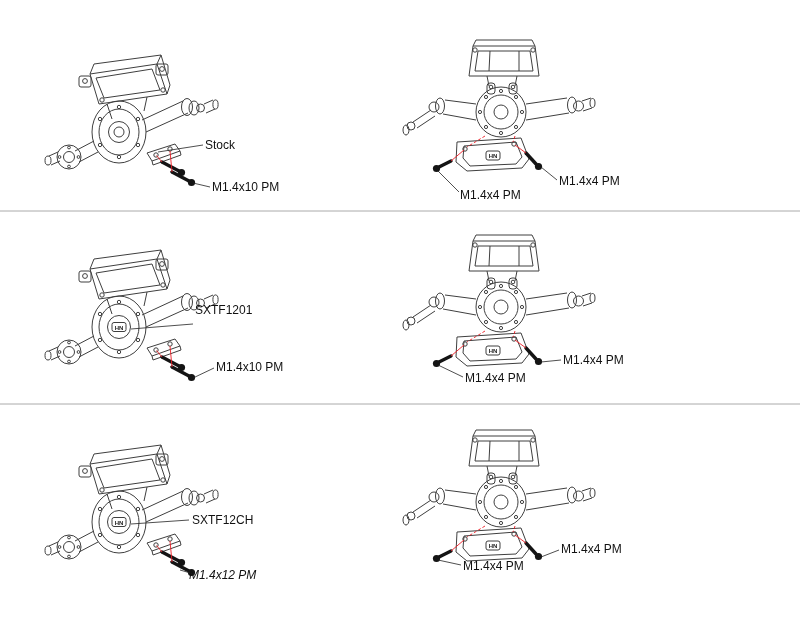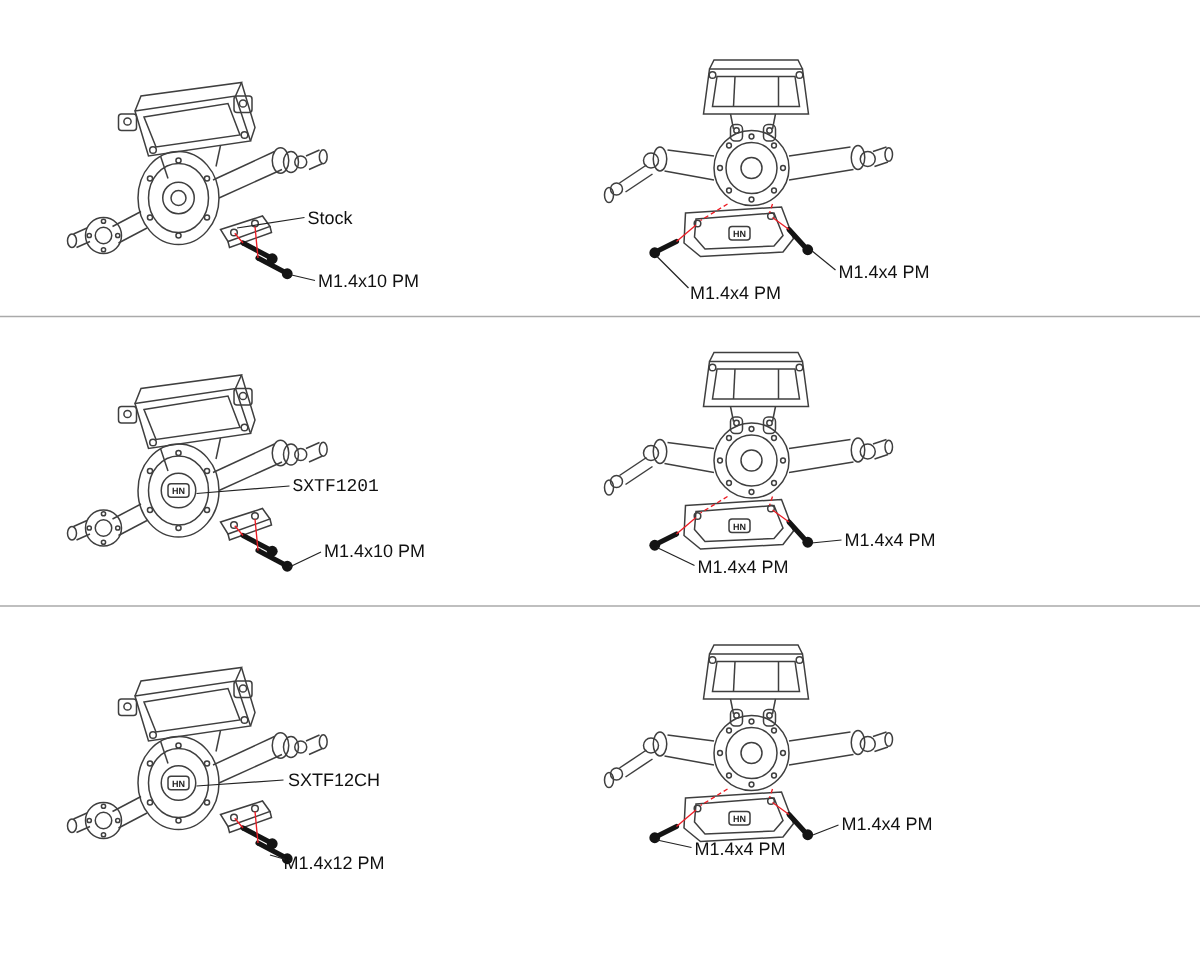--- a/index.html
+++ b/index.html
@@ -230,23 +230,23 @@
       <line class="leader" x1="541" y1="557" x2="559" y2="550"></line>
       <line class="leader" x1="438" y1="560" x2="461" y2="565"></line>
     </g>
   </svg>
 
   <span class="lbl" style="left:205px;top:138px;">Stock</span>
   <span class="lbl" style="left:212px;top:180px;">M1.4x10 PM</span>
   <span class="lbl" style="left:559px;top:174px;">M1.4x4 PM</span>
   <span class="lbl" style="left:460px;top:188px;">M1.4x4 PM</span>
 
-  <span class="lbl" style="left:195px;top:317px;font-family:Liberation Mono, monospace;">SXTF1201</span>
+  <span class="lbl" style="left:195px;top:303px;">SXTF1201</span>
   <span class="lbl" style="left:216px;top:360px;">M1.4x10 PM</span>
   <span class="lbl" style="left:563px;top:353px;">M1.4x4 PM</span>
   <span class="lbl" style="left:465px;top:371px;">M1.4x4 PM</span>
 
   <span class="lbl" style="left:192px;top:513px;">SXTF12CH</span>
-  <span class="lbl" style="left:189px;top:568px;">M1.4x12 PM</span>
+  <span class="lbl" style="left:189px;top:568px;font-style:italic;">M1.4x12 PM</span>
   <span class="lbl" style="left:561px;top:542px;">M1.4x4 PM</span>
   <span class="lbl" style="left:463px;top:559px;">M1.4x4 PM</span>
 
 </div>
 
 </body></html>

